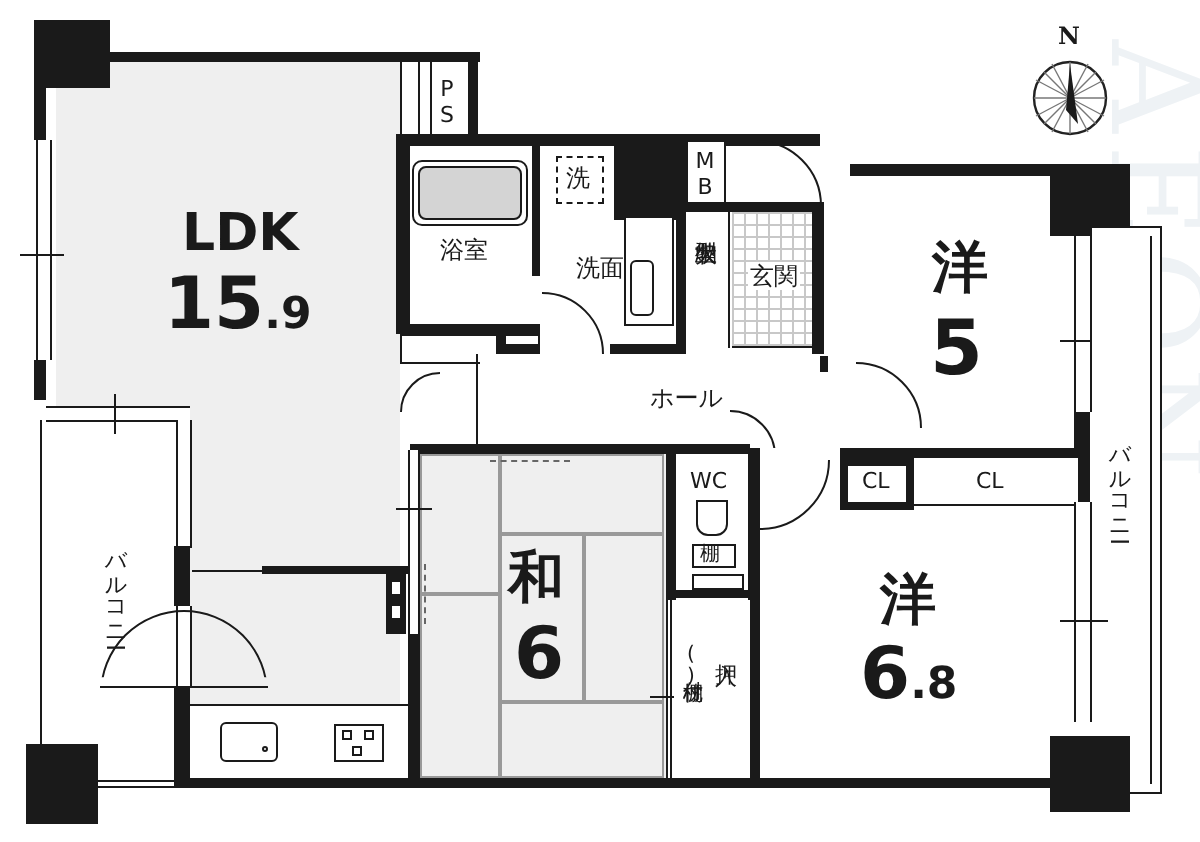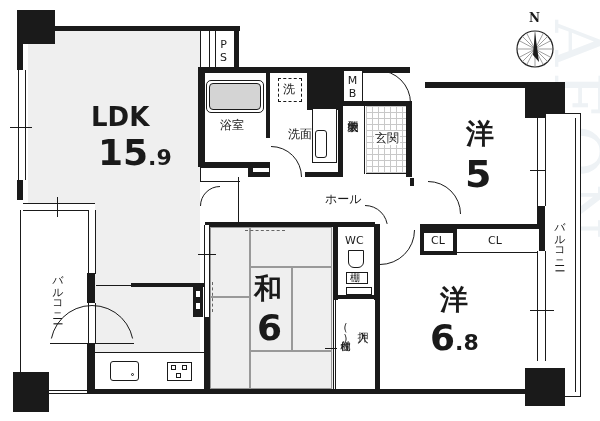--- a/index.html
+++ b/index.html
@@ -70,21 +70,21 @@
 <div class="abs" style="left:182px;top:365px;width:5px;height:5px;border:1.2px solid #1a1a1a;"></div>
 <div class="abs" style="left:176px;top:373px;width:5px;height:5px;border:1.2px solid #1a1a1a;"></div>
 
 <div class="abs wall" style="left:131px;top:283px;width:75px;height:4px;"></div>
 <div class="abs" style="left:96px;top:285px;width:35px;height:1px;background:#1a1a1a;"></div>
 <div class="abs wall" style="left:193px;top:287px;width:10px;height:30px;"></div>
 <div class="abs" style="left:196px;top:291px;width:4px;height:6px;background:#fff;"></div>
 <div class="abs" style="left:196px;top:303px;width:4px;height:6px;background:#fff;"></div>
 
 <span class="lbl big" style="left:91px;top:104px;font-size:26px;">LDK</span>
-<div class="lbl" style="left:98px;top:135px;">
+<div class="lbl" style="left:82px;top:135px;">
   <span class="big" style="font-size:36px;">15</span><span class="big" style="font-size:22px;">.9</span>
 </div>
 
 <div class="abs wall" style="left:200px;top:26px;width:40px;height:5px;"></div>
 <div class="abs" style="left:200px;top:31px;width:10px;height:40px;border-left:1.3px solid #1a1a1a;border-right:1.3px solid #1a1a1a;background:#fff;"></div>
 <div class="abs" style="left:215px;top:31px;width:20px;height:40px;background:#fff;border-left:1.3px solid #1a1a1a;"></div>
 <span class="lbl vt" style="left:218px;top:38px;font-size:11px;">PS</span>
 <div class="abs wall" style="left:234px;top:26px;width:5px;height:46px;"></div>
 <div class="abs wall" style="left:200px;top:67px;width:210px;height:6px;"></div>
 

